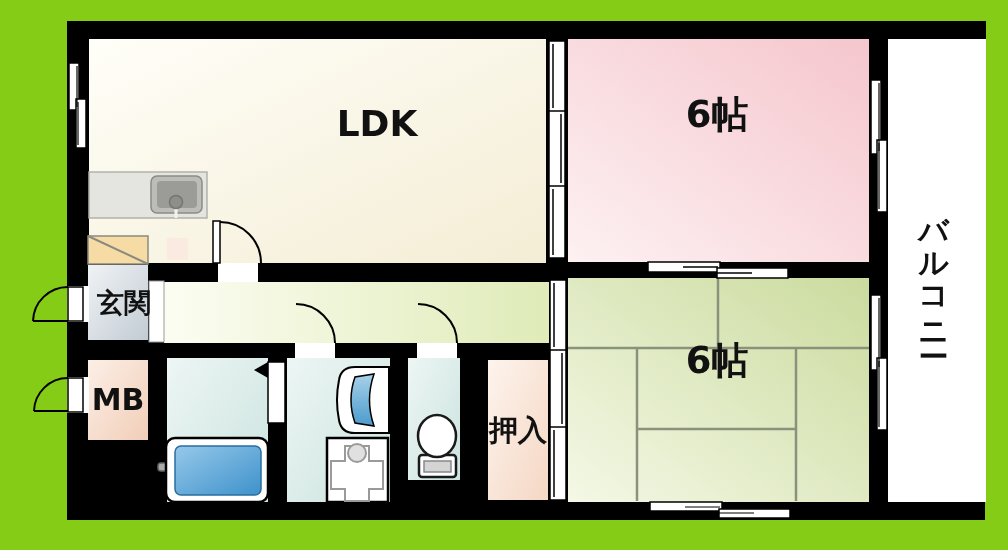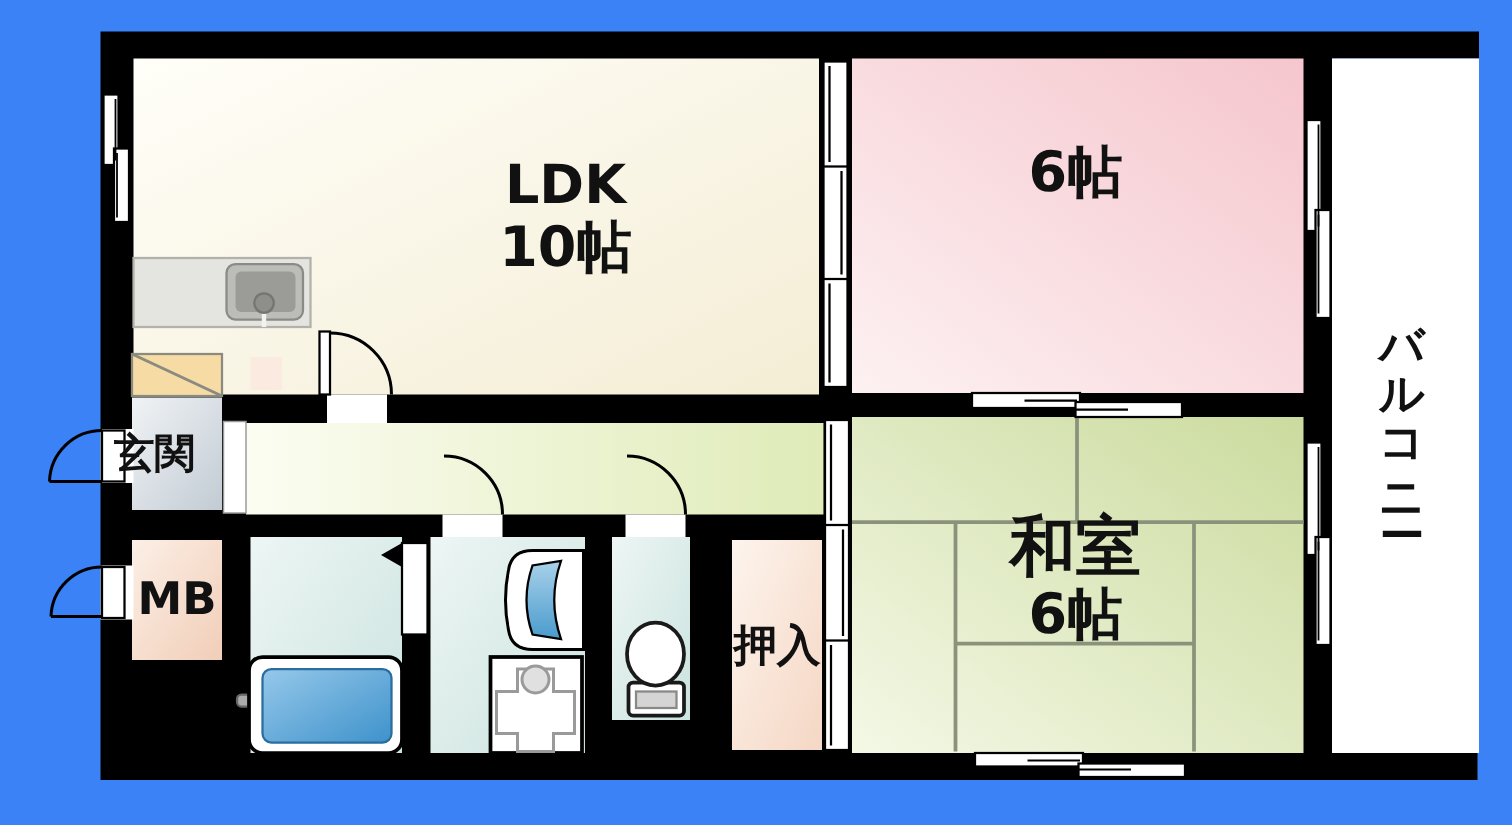--- a/index.html
+++ b/index.html
@@ -1,32 +1,32 @@
 <!DOCTYPE html>
 <html><head>
 <meta charset="utf-8">
 <style>
   html,body{margin:0;padding:0;background:#fff;}
   .plan-wrap{
-    position:relative;width:1008px;height:550px;background:#3b82f6;
+    position:relative;width:1008px;height:550px;background:#84cc16;
     overflow:hidden;font-family:"DejaVu Sans","Liberation Sans",sans-serif;
   }
   .plan-svg{position:absolute;left:0;top:0;}
   .room-label{
     position:absolute;text-align:center;color:#111;font-weight:700;
     line-height:1.12;pointer-events:none;white-space:nowrap;
   }
   .room-label .size{font-weight:700;}
   .lbl-ldk{left:252px;top:104px;width:250px;font-size:36px;}
   .lbl-ldk .size{font-size:37px;}
   .lbl-west{left:592px;top:94px;width:250px;font-size:45px;}
   .lbl-west .size{font-size:37px;}
   .lbl-jap{left:592px;top:340px;width:250px;font-size:44px;}
   .lbl-jap .size{font-size:37px;}
-  .lbl-genkan{left:72px;top:288px;width:62px;font-size:27px;}
+  .lbl-genkan{left:93px;top:288px;width:62px;font-size:27px;}
   .lbl-mb{left:88px;top:383px;width:60px;font-size:30px;}
   .lbl-oshiire{left:486px;top:414px;width:64px;font-size:29px;}
   .lbl-balcony{
     left:917px;top:196px;font-size:30px;
     writing-mode:vertical-rl;letter-spacing:2px;
   }
 </style>
 </head>
 <body>
 
@@ -221,29 +221,27 @@
     <g>
       <rect x="650" y="502" width="72" height="9" fill="#ffffff" stroke="#000" stroke-width="1.5"></rect>
       <rect x="719" y="509" width="71" height="9" fill="#ffffff" stroke="#000" stroke-width="1.5"></rect>
       <line x1="685" y1="507" x2="720" y2="507" stroke="#000" stroke-width="1.2"></line>
       <line x1="719" y1="513" x2="754" y2="513" stroke="#000" stroke-width="1.2"></line>
     </g>
   </svg>
 
   <div class="room-label lbl-ldk">
     <div class="name">LDK</div>
-    <div class="size">10帖</div>
   </div>
 
   <div class="room-label lbl-west">
     <div class="size">6帖</div>
   </div>
 
   <div class="room-label lbl-jap">
-    <div class="name">和室</div>
     <div class="size">6帖</div>
   </div>
 
   <div class="room-label lbl-genkan">玄関</div>
 
   <div class="room-label lbl-mb">MB</div>
 
   <div class="room-label lbl-oshiire">押入</div>
 
   <div class="room-label lbl-balcony">バルコニー</div>

